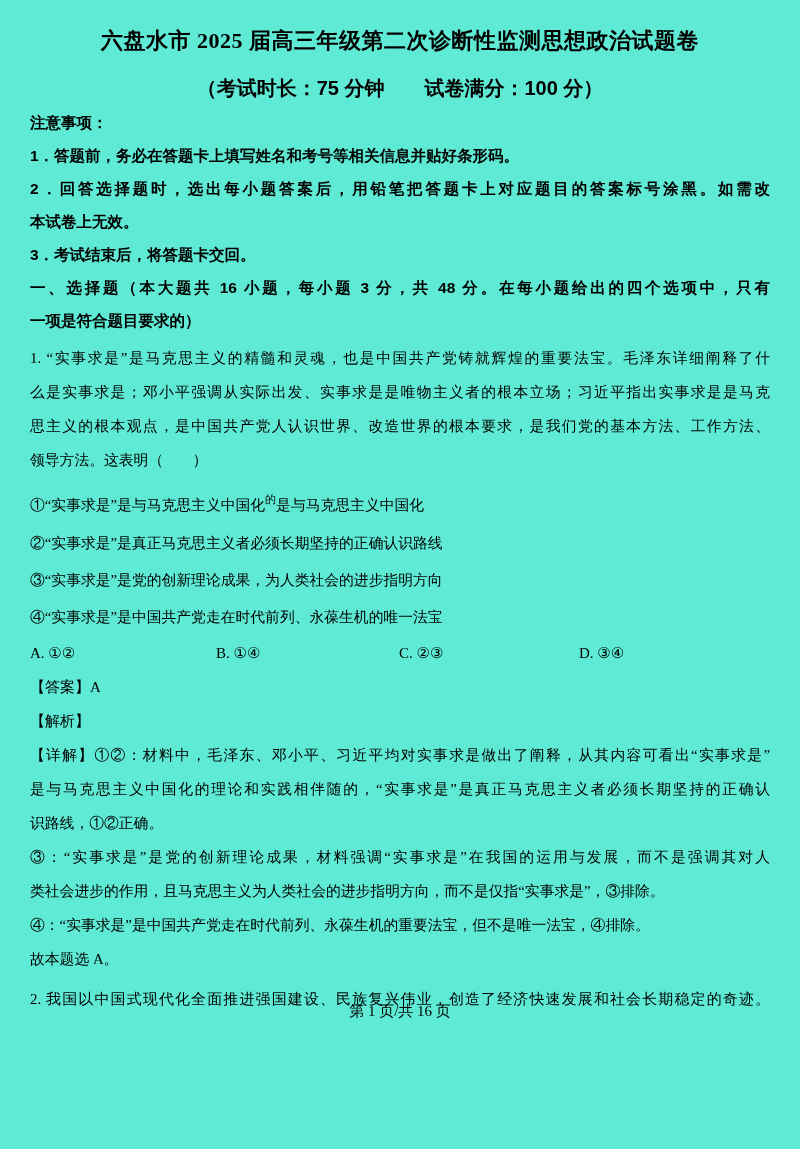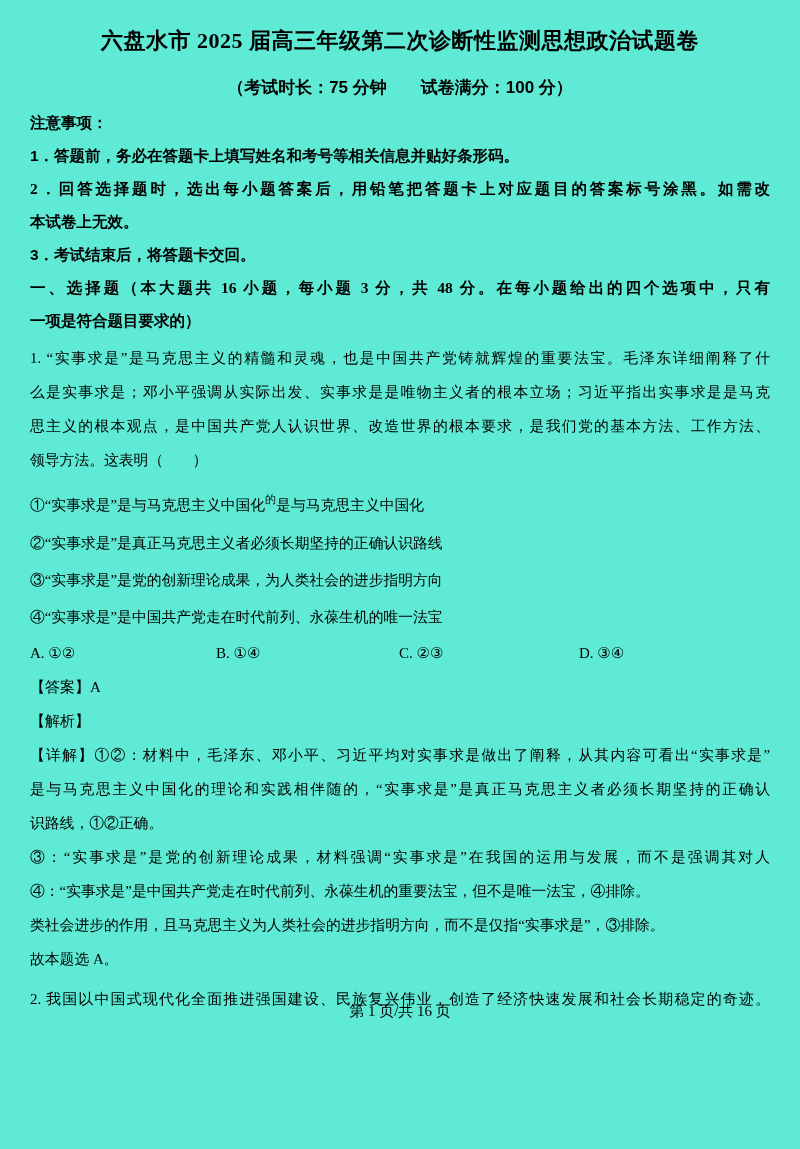--- a/index.html
+++ b/index.html
@@ -19,21 +19,21 @@
 
   .title {
     font-size: 22px;
     line-height: 34px;
     font-weight: bold;
     text-align: center;
     letter-spacing: 0.5px;
   }
   .subtitle {
     margin-top: 20px;
-    font-size: 17px;
+    font-size: 20px;
     line-height: 20px;
     text-align: center;
   }
   .notice { margin-top: 8px; }
   .notice .ln, .section .ln { line-height: 33px; font-size: 15.5px; }
   .stem { margin-top: 4px; }
   .stem .ln { line-height: 34px; font-size: 14.8px; }
   .subs { margin-top: 10px; }
   .subs .ln { line-height: 37px; font-size: 14.8px; }
   .choices {
@@ -48,21 +48,21 @@
   .q2 .ln { line-height: 34px; font-size: 15px; }
   .footer {
     position: absolute;
     top: 1000px;
     left: 0;
     width: 800px;
     text-align: center;
     font-size: 15px;
     line-height: 22px;
   }
-  .just { text-align: justify; text-align-last: justify; font-family: Liberation Serif, serif; }
+  .just { text-align: justify; text-align-last: justify; }
   .sup { font-size: 11px; position: relative; top: -7px; }
 </style>
 </head>
 <body>
 
 <div class="page">
 
   <div class="title song">六盘水市 2025 届高三年级第二次诊断性监测思想政治试题卷</div>
 
   <div class="subtitle hei">（考试时长：75 分钟　　试卷满分：100 分）</div>
@@ -104,22 +104,22 @@
   <div class="ansblock song">
     <div class="ln">【答案】A</div>
     <div class="ln">【解析】</div>
   </div>
 
   <div class="detail song">
     <div class="ln just">【详解】①②：材料中，毛泽东、邓小平、习近平均对实事求是做出了阐释，从其内容可看出“实事求是”</div>
     <div class="ln just">是与马克思主义中国化的理论和实践相伴随的，“实事求是”是真正马克思主义者必须长期坚持的正确认</div>
     <div class="ln">识路线，①②正确。</div>
     <div class="ln just">③：“实事求是”是党的创新理论成果，材料强调“实事求是”在我国的运用与发展，而不是强调其对人</div>
+    <div class="ln">类社会进步的作用，且马克思主义为人类社会的进步指明方向，而不是仅指“实事求是”，③排除。</div>
     <div class="ln">④：“实事求是”是中国共产党走在时代前列、永葆生机的重要法宝，但不是唯一法宝，④排除。</div>
-    <div class="ln">类社会进步的作用，且马克思主义为人类社会的进步指明方向，而不是仅指“实事求是”，③排除。</div>
     <div class="ln">故本题选 A。</div>
   </div>
 
   <div class="q2 song">
     <div class="ln just">2. 我国以中国式现代化全面推进强国建设、民族复兴伟业，创造了经济快速发展和社会长期稳定的奇迹。</div>
   </div>
 
   <div class="footer song">第 1 页/共 16 页</div>
 
 </div>

